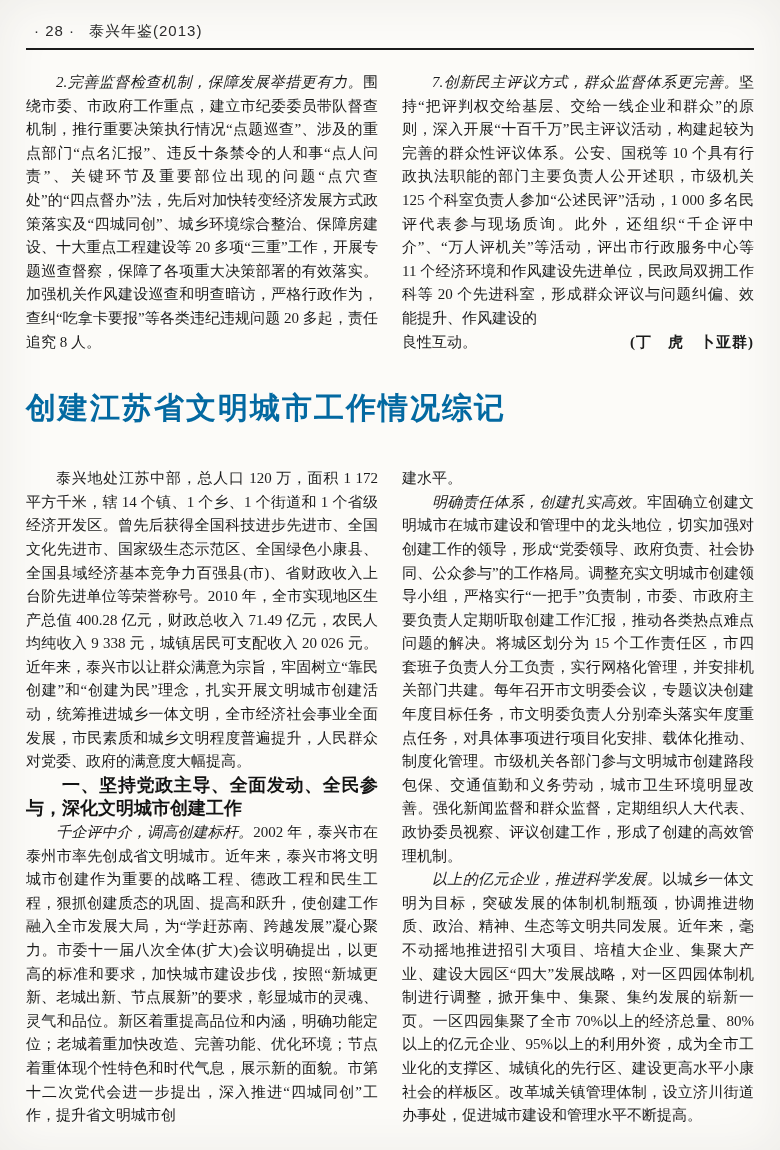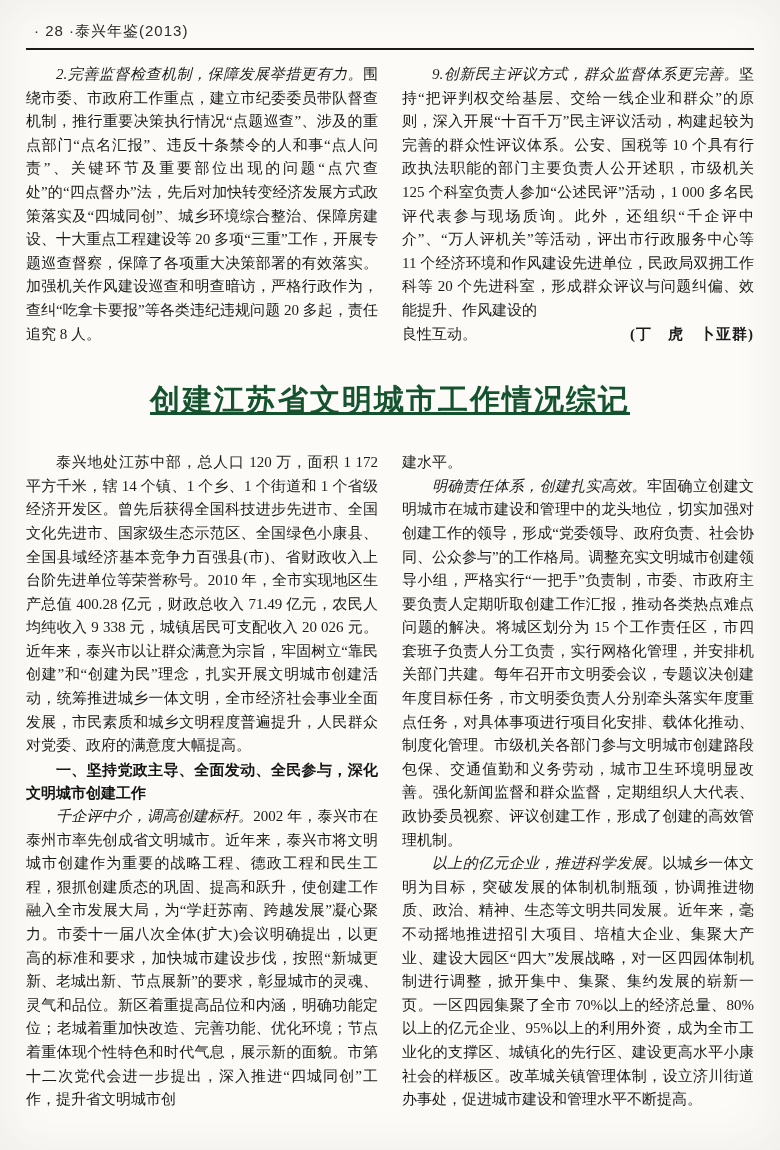--- a/index.html
+++ b/index.html
@@ -13,54 +13,54 @@
     height: 1150px;
     background: #fcfbf8;
     color: #1b1b1b;
     padding: 14px 26px 0 26px;
     overflow: hidden;
     box-shadow: inset 0 0 50px rgba(60,60,55,0.08);
   }
   .page-header {
     display: flex;
     align-items: baseline;
+    gap: 14px;
     font-family: "Liberation Sans", sans-serif;
     font-size: 15px;
     color: #2b2b2b;
     letter-spacing: 1px;
     padding: 8px 0 7px 8px;
   }
   .rule {
     border-top: 2px solid #1c1c1c;
     margin-bottom: 13px;
   }
   .columns { display: flex; gap: 24px; }
   .col {
     flex: 0 0 352px;
     width: 352px;
     font-size: 15px;
     line-height: 23.6px;
     text-align: justify;
+    margin-top: 8px;
   }
   .para { text-indent: 2em; }
   .para.no-indent { text-indent: 0; }
   .kai { font-style: italic; }
   .article-title {
     font-family: "Liberation Sans", sans-serif;
     font-size: 30px;
     font-weight: bold;
-    color: #14532d;
-    text-align: center;
+    color: #0369a1;
     letter-spacing: 2px;
     margin: 34px 0 30px 0;
-    text-decoration: underline;
   }
   .sub-heading {
     font-family: "Liberation Sans", sans-serif;
-    font-size: 15px;
+    font-size: 18px;
     font-weight: bold;
     line-height: 23.6px;
     text-indent: 2em;
     text-align: justify;
     color: #141414;
   }
   .byline-row { display: flex; justify-content: space-between; }
   .byline { letter-spacing: 1px; white-space: nowrap; font-weight: bold; }
 </style>
 </head>
@@ -72,21 +72,21 @@
     <span>·  28  ·</span>
     <span>泰兴年鉴(2013)</span>
   </header>
   <div class="rule"></div>
 
   <section class="columns">
     <div class="col">
       <p class="para"><span class="kai">2.完善监督检查机制，保障发展举措更有力。</span><span>围绕市委、市政府工作重点，建立市纪委委员带队督查机制，推行重要决策执行情况“点题巡查”、涉及的重点部门“点名汇报”、违反十条禁令的人和事“点人问责”、关键环节及重要部位出现的问题“点穴查处”的“四点督办”法，先后对加快转变经济发展方式政策落实及“四城同创”、城乡环境综合整治、保障房建设、十大重点工程建设等 20 多项“三重”工作，开展专题巡查督察，保障了各项重大决策部署的有效落实。加强机关作风建设巡查和明查暗访，严格行政作为，查纠“吃拿卡要报”等各类违纪违规问题 20 多起，责任追究 8 人。</span></p>
     </div>
     <div class="col">
-      <p class="para"><span class="kai">9.创新民主评议方式，群众监督体系更完善。</span><span>坚持“把评判权交给基层、交给一线企业和群众”的原则，深入开展“十百千万”民主评议活动，构建起较为完善的群众性评议体系。公安、国税等 10 个具有行政执法职能的部门主要负责人公开述职，市级机关 125 个科室负责人参加“公述民评”活动，1 000 多名民评代表参与现场质询。此外，还组织“千企评中介”、“万人评机关”等活动，评出市行政服务中心等 11 个经济环境和作风建设先进单位，民政局双拥工作科等 20 个先进科室，形成群众评议与问题纠偏、效能提升、作风建设的</span></p>
+      <p class="para"><span class="kai">7.创新民主评议方式，群众监督体系更完善。</span><span>坚持“把评判权交给基层、交给一线企业和群众”的原则，深入开展“十百千万”民主评议活动，构建起较为完善的群众性评议体系。公安、国税等 10 个具有行政执法职能的部门主要负责人公开述职，市级机关 125 个科室负责人参加“公述民评”活动，1 000 多名民评代表参与现场质询。此外，还组织“千企评中介”、“万人评机关”等活动，评出市行政服务中心等 11 个经济环境和作风建设先进单位，民政局双拥工作科等 20 个先进科室，形成群众评议与问题纠偏、效能提升、作风建设的</span></p>
       <div class="byline-row">
         <span>良性互动。</span>
         <span class="byline">(丁　虎　卜亚群)</span>
       </div>
     </div>
   </section>
 
   <h1 class="article-title">创建江苏省文明城市工作情况综记</h1>
 
   <section class="columns">

